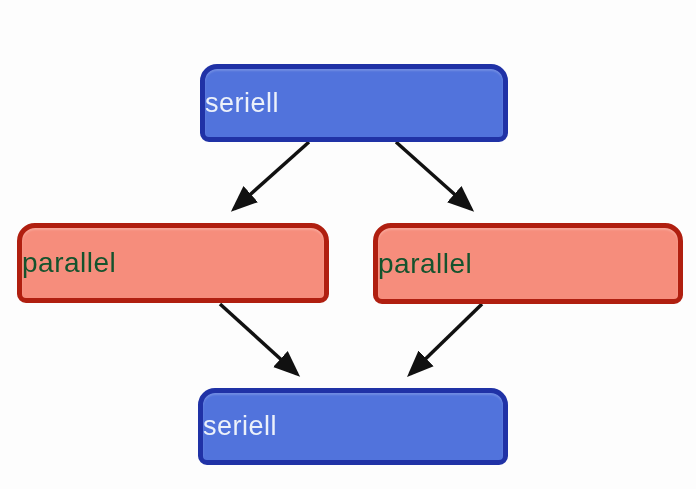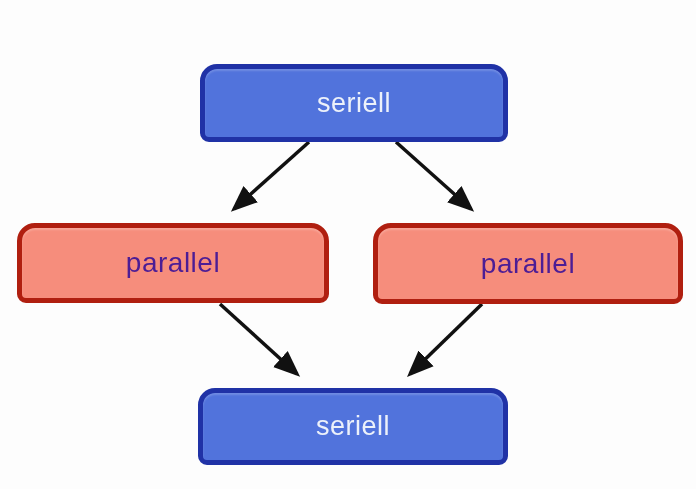--- a/index.html
+++ b/index.html
@@ -16,41 +16,41 @@
   }
   .canvas {
     position: absolute;
     inset: 0;
   }
   .node {
     position: absolute;
     box-sizing: border-box;
     display: flex;
     align-items: center;
-    justify-content: center;
+    justify-content: flex-start;
   }
   .node-serial {
     background: #5173dc;
     border: 5px solid #2032a6;
     border-radius: 17px 17px 9px 9px;
     box-shadow: inset 0 2px 2px rgba(255,255,255,0.18);
   }
   .node-serial .node-label {
     color: #ecf1fa;
     font-size: 27px;
     letter-spacing: 0.5px;
   }
   .node-parallel {
     background: #f68d7c;
     border: 5px solid #b01f10;
     border-radius: 18px 18px 9px 9px;
     box-shadow: inset 0 2px 2px rgba(255,255,255,0.22);
   }
   .node-parallel .node-label {
-    color: #4c1d95;
+    color: #14532d;
     font-size: 28px;
     letter-spacing: 0.5px;
   }
   #node-seriell-top    { left: 200px; top: 64px;  width: 308px; height: 78px; }
   #node-parallel-left  { left: 17px;  top: 223px; width: 312px; height: 80px; }
   #node-parallel-right { left: 373px; top: 223px; width: 310px; height: 81px; }
   #node-seriell-bottom { left: 198px; top: 388px; width: 310px; height: 77px; }
   svg.edges {
     position: absolute;
     inset: 0;

